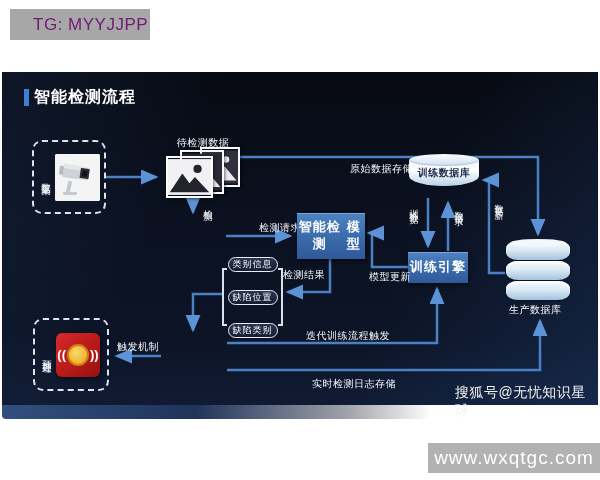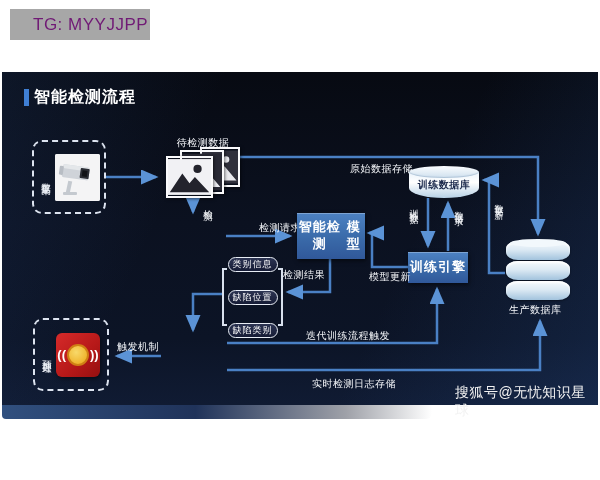--- a/index.html
+++ b/index.html
@@ -94,21 +94,21 @@
   .bracket.l { left:0; border-left:2px solid #d9e1ee; border-top:2px solid #d9e1ee; border-bottom:2px solid #d9e1ee; }
   .bracket.r { right:0; border-right:2px solid #d9e1ee; border-top:2px solid #d9e1ee; border-bottom:2px solid #d9e1ee; }
   .pill {
     width:50px; height:15px; border:1px solid #e8edf5; border-radius:8px;
     background:linear-gradient(180deg,#2c3452 0%, #161c36 100%);
     color:#fff; font-size:9px; display:flex; align-items:center; justify-content:center;
     letter-spacing:1px;
   }
 
   
-  .cyl-small { position:absolute; left:409px; top:166px; width:70px; height:40px; z-index:2; }
+  .cyl-small { position:absolute; left:409px; top:154px; width:70px; height:40px; z-index:2; }
   .cyl-small .top { position:absolute; left:0; top:0; width:70px; height:12px; border-radius:50%;
     background:linear-gradient(180deg,#fbfdff,#cfe0ee); box-shadow:inset 0 -1px 1px rgba(120,150,180,.4); }
   .cyl-small .body { position:absolute; left:0; top:6px; width:70px; height:26px;
     background:linear-gradient(180deg,#eaf3fa 0%, #ffffff 40%, #b7d1e6 100%);
     border-radius:0 0 35px 35px / 0 0 10px 10px;
     display:flex; align-items:center; justify-content:center;
     color:#1c2a4c; font-size:10px; font-weight:bold; letter-spacing:.5px; }
   .cyl-big { position:absolute; left:506px; top:241px; width:64px; height:63px; z-index:2; }
   .cyl-big .seg { position:relative; width:64px; height:19px; margin-bottom:1px;
     border-radius:12px / 8px;
@@ -116,20 +116,21 @@
     box-shadow:inset 0 2px 2px rgba(255,255,255,.9), 0 1px 2px rgba(0,0,0,.4); }
   .cyl-big .cap { position:absolute; left:4px; top:-2px; width:56px; height:8px; border-radius:50%;
     background:#f2f8fc; }
 </style>
 </head>
 <body>
 
 <div id="stage">
 
   <div class="wm-top">TG: MYYJJPP</div>
+  <div class="wm-bottom">www.wxqtgc.com</div>
 
   <div class="panel"></div>
   <div class="panel-streak"></div>
   <div class="title-bar"></div>
   <div class="title-text">智能检测流程</div>
   <div class="wm-sohu">搜狐号@无忧知识星球</div>
 
   <svg id="wires" viewBox="0 0 600 480">
     <defs>
       <marker id="ah" markerWidth="8" markerHeight="8" refX="6" refY="3" orient="auto">

